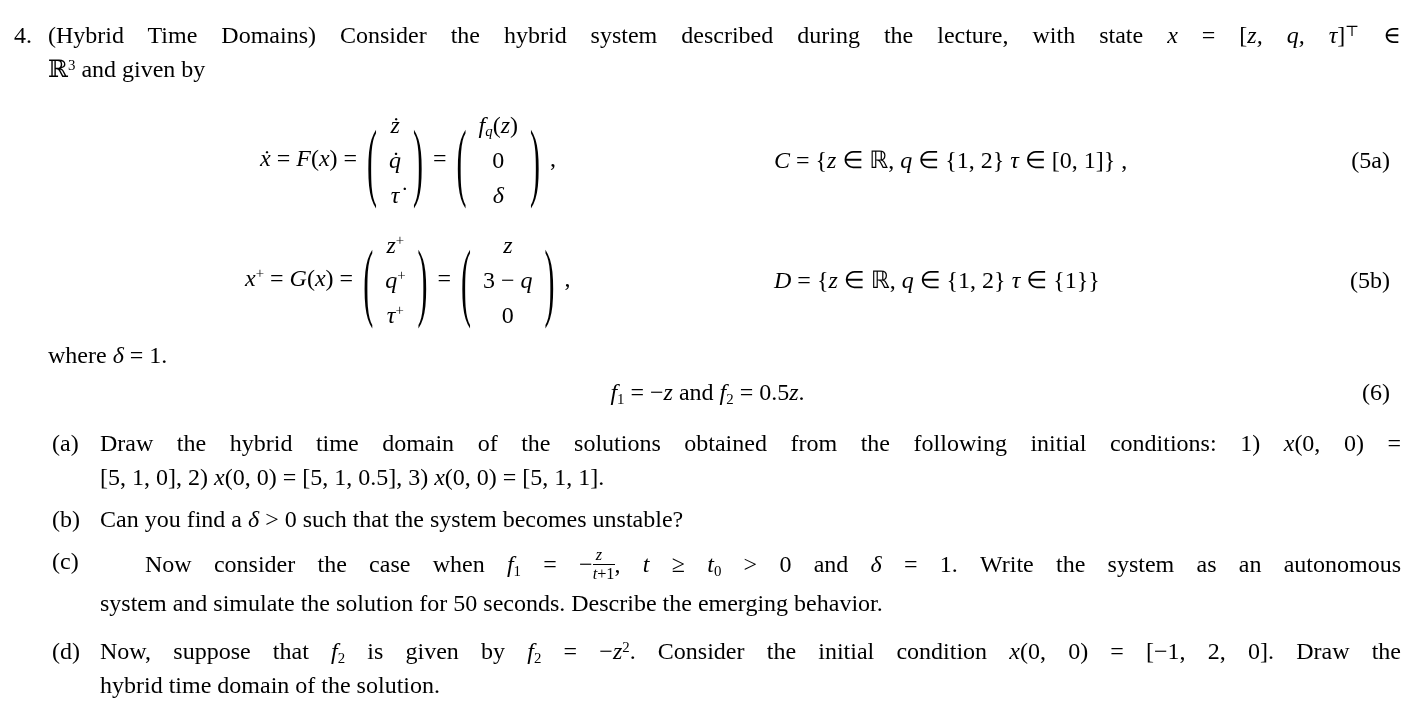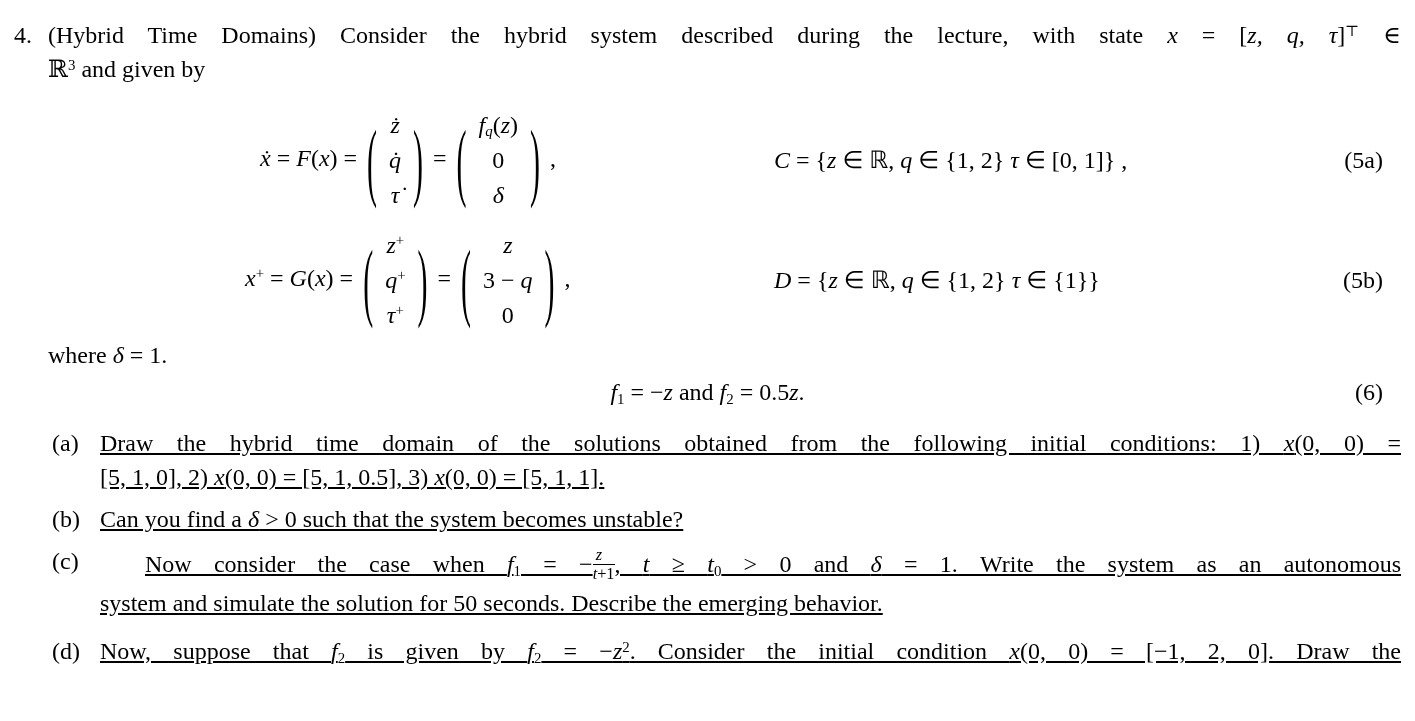--- a/index.html
+++ b/index.html
@@ -25,37 +25,37 @@
   .jl { text-align: justify; text-align-last: justify; }
 
   .intro { position: relative; padding-left: 34px; }
   .inum  { position: absolute; left: 0; top: 0; }
 
   .eqrow { position: relative; height: 116px; }
   .eqmath, .eqset, .eqtag { position: absolute; top: 50%; transform: translateY(-50%); white-space: nowrap; }
   .eqmath-a { left: 246px; }
   .eqmath-b { left: 231px; }
   .eqset  { left: 760px; font-family: Liberation Serif, serif; }
-  .eqtag  { right: 18px; }
+  .eqtag  { right: 11px; }
 
   .mat  { display: inline-flex; align-items: center; vertical-align: middle; margin: 0 4px; }
   .mcol { display: inline-flex; flex-direction: column; align-items: center; padding: 0 12px; }
   .mrow { display: block; line-height: 35px; text-align: center; white-space: nowrap; }
   .bigp { display: inline-block; font-size: 30px; line-height: 38px;
           transform: scaleY(2.9); transform-origin: center; font-weight: 400; }
 
   .whereline { padding-left: 34px; }
 
   .eq6row { position: relative; height: 40px; line-height: 40px; text-align: center; }
   .eq6row .eqtag { top: 50%; }
 
   .item { position: relative; padding-left: 86px; margin-top: 14px; }
   .item-b, .item-c { margin-top: 8px; }
   .ilabel { position: absolute; left: 38px; top: 0; }
-  .iline { min-height: 34px; text-decoration: underline; }
+  .iline { min-height: 34px; }
   .tall { line-height: 40px; min-height: 40px; margin-left: 45px; }
 
   .frac { display: inline-block; vertical-align: middle; text-align: center;
           font-size: 0.68em; line-height: 1.15em; position: relative; top: -0.1em; }
   .fnum { display: block; border-bottom: 1.4px solid currentColor; padding: 0 3px; }
   .fden { display: block; }
 </style>
 </head>
 <body>
 
@@ -143,15 +143,16 @@
 
   <div class="item item-c">
     <span class="ilabel">(c)</span>
     <div class="iline jl tall"><span class="s-r">Now consider the case when </span><span class="s-i">f</span><span class="s-sub">1</span><span class="s-r"> = −</span><span class="frac"><span class="fnum"><span class="s-i">z</span></span><span class="fden"><span class="s-i">t</span><span class="s-r">+1</span></span></span><span class="s-r">, </span><span class="s-i">t</span><span class="s-r"> ≥ </span><span class="s-i">t</span><span class="s-sub">0</span><span class="s-r"> &gt; 0 and </span><span class="s-i">δ</span><span class="s-r"> = 1.  Write the system as an autonomous</span></div>
     <div class="iline"><span class="s-r">system and simulate the solution for 50 seconds. Describe the emerging behavior.</span></div>
   </div>
 
   <div class="item item-d">
     <span class="ilabel">(d)</span>
     <div class="iline jl"><span class="s-r">Now, suppose that </span><span class="s-i">f</span><span class="s-sub">2</span><span class="s-r"> is given by </span><span class="s-i">f</span><span class="s-sub">2</span><span class="s-r"> = −</span><span class="s-i">z</span><span class="s-sup">2</span><span class="s-r">. Consider the initial condition </span><span class="s-i">x</span><span class="s-r">(0, 0) = [−1, 2, 0]. Draw the</span></div>
+    <div class="iline"><span class="s-r">hybrid time domain of the solution.</span></div>
   </div>
 
 </div>
 
 </body></html>

